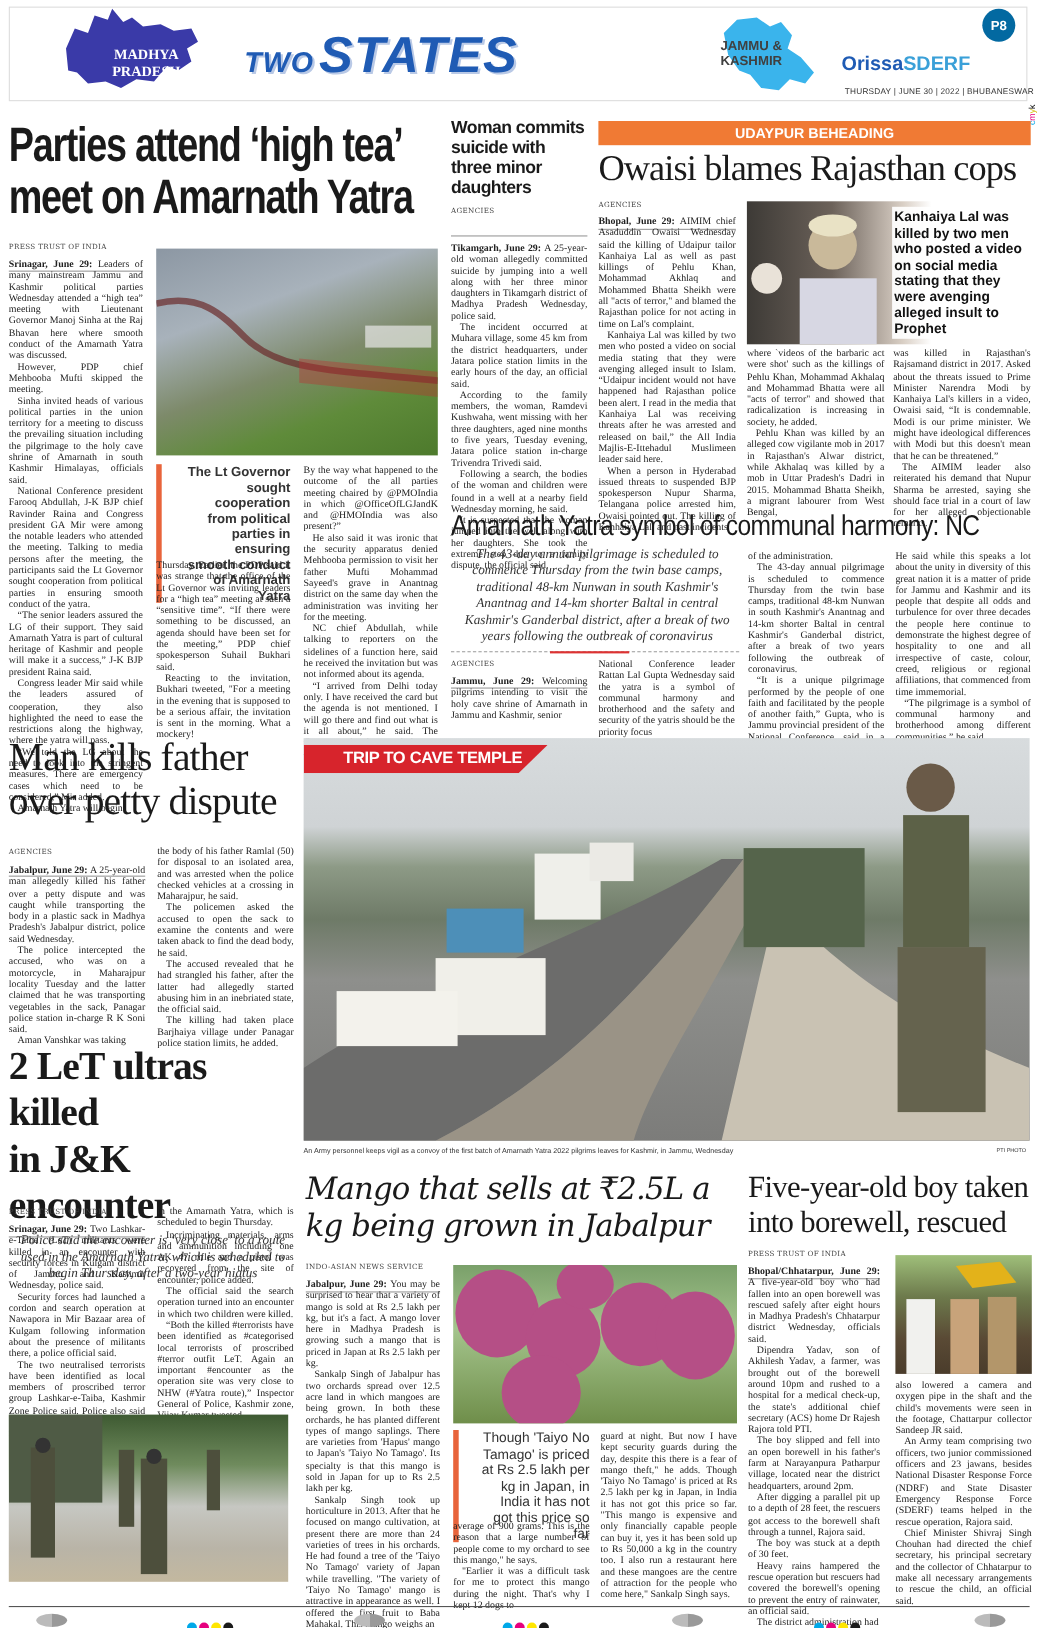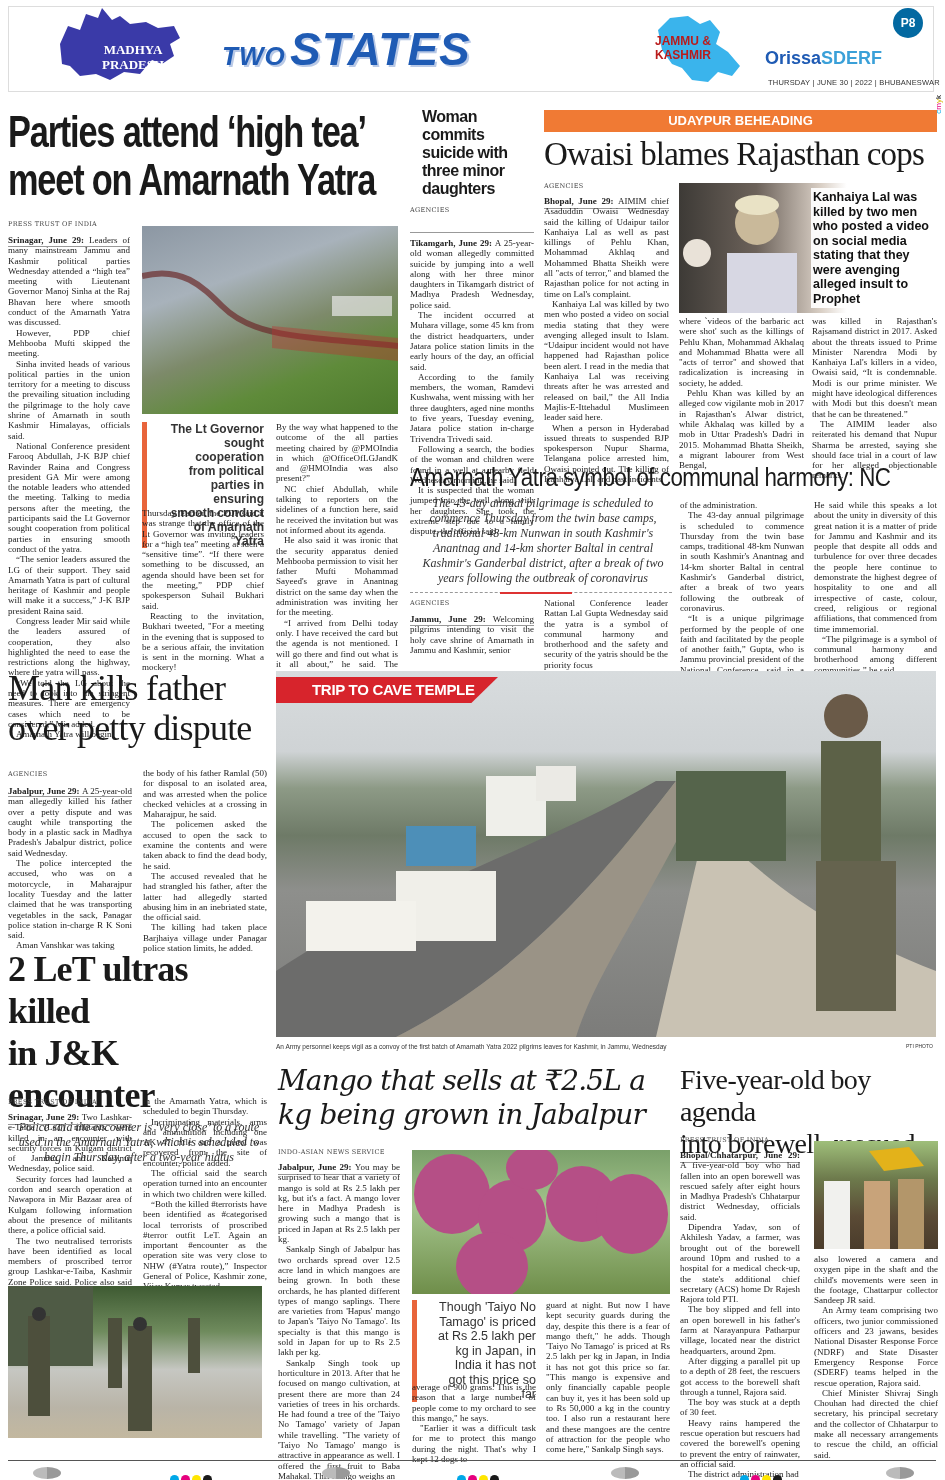--- a/index.html
+++ b/index.html
@@ -7,21 +7,21 @@
   body { position: relative; font-family: "DejaVu Serif", serif; color: #1a1a1a; }
   .abs { position: absolute; }
   
   .masthead { left: 8px; top: 6px; width: 926px; height: 86px; border: 1px solid #ddd; background: #fff; }
   .mp-shape { left: 40px; top: 4px; width: 150px; height: 80px; }
   .mp-label { left: 88px; top: 42px; width: 90px; color: #fff; font-family: Liberation Serif, serif; font-weight: bold; font-size: 13px; line-height: 15px; text-align: center; }
   .two-states { left: 222px; top: 22px; width: 260px; height: 50px; font-family: "Liberation Sans", sans-serif; font-weight: bold; font-style: italic; color: #1f5bb4; text-shadow: 2px 2px 0 #b9c9e6; }
   .two-states .two { font-size: 26px; letter-spacing: 1px; }
   .two-states .states { font-size: 46px; letter-spacing: 1px; }
   .jk-shape { left: 648px; top: 10px; width: 110px; height: 78px; }
-  .jk-label { left: 655px; top: 34px; width: 60px; color: #b91c1c; font-family: "Liberation Sans", sans-serif; font-weight: bold; font-size: 12px; line-height: 14px; }
+  .jk-label { left: 655px; top: 34px; width: 60px; color: #404040; font-family: "Liberation Sans", sans-serif; font-weight: bold; font-size: 12px; line-height: 14px; }
   .p8 { left: 893px; top: 8px; width: 30px; height: 30px; border-radius: 50%; background: #0369a1; color: #fff; font-family: "Liberation Sans", sans-serif; font-weight: bold; font-size: 12px; text-align: center; line-height: 30px; }
   .orissa { left: 765px; top: 48px; font-family: "Liberation Sans", sans-serif; font-weight: bold; font-size: 18px; color: #1f5bb4; }
   .orissa .post { color: #3aa0d8; }
   .dateline { left: 768px; top: 78px; font-family: "Liberation Sans", sans-serif; font-size: 7.5px; color: #333; letter-spacing: 0.2px; }
   .cmyk { left: 934px; top: 95px; width: 10px; font-size: 8px; font-family: "Liberation Sans", sans-serif; writing-mode: vertical-rl; transform: rotate(180deg); }
 
   
   .hl-cond { font-family: "Liberation Sans", sans-serif; font-weight: bold; letter-spacing: -1.5px; transform-origin: left top; }
   .hl-serif { font-family: "Liberation Serif", serif; }
   .credit { font-family: "DejaVu Serif", serif; font-size: 6.5px; color: #444; letter-spacing: 0.3px; border-bottom: 1px solid #999; padding-bottom: 18px; }
@@ -88,28 +88,28 @@
         <rect x="190" y="70" width="60" height="20" fill="#e8e8e8" opacity="0.7"></rect>
       </svg>
   </div>
   <div class="abs pull" style="left:134px;top:314px;width:122px;font-weight:bold;">The Lt Governor sought cooperation from political parties in ensuring smooth conduct of Amarnath Yatra</div>
   <div class="abs body" style="left:134px;top:400px;width:122px;">
       <p>Thursday. Earlier, the PDP said it was strange that the office of the Lt Governor was inviting leaders for a “high tea” meeting at such a “sensitive time”. “If there were something to be discussed, an agenda should have been set for the meeting,” PDP chief spokesperson Suhail Bukhari said.</p>
       <p>Reacting to the invitation, Bukhari tweeted, "For a meeting in the evening that is supposed to be a serious affair, the invitation is sent in the morning. What a mockery!</p>
     </div>
   <div class="abs body" style="left:268px;top:314px;width:122px;">
       <p>By the way what happened to the outcome of the all parties meeting chaired by @PMOIndia in which @OfficeOfLGJandK and @HMOIndia was also present?”</p>
+      <p>He also said it was ironic that the security apparatus denied Mehbooba permission to visit her father Mufti Mohammad Sayeed's grave in Anantnag district on the same day when the administration was inviting her for the meeting.</p>
       <p>NC chief Abdullah, while talking to reporters on the sidelines of a function here, said he received the invitation but was not informed about its agenda.</p>
-      <p>He also said it was ironic that the security apparatus denied Mehbooba permission to visit her father Mufti Mohammad Sayeed's grave in Anantnag district on the same day when the administration was inviting her for the meeting.</p>
       <p>“I arrived from Delhi today only. I have received the card but the agenda is not mentioned. I will go there and find out what is it all about,” he said. The Congress also lamented that no agenda was fixed for the meeting.</p>
     </div>
 </div>
 
 <div class="abs" style="left:410px;top:108px;width:124px;">
-  <div class="hl-cond" style="font-size:16px;line-height:18px;letter-spacing:-0.5px;margin-left:12px;">Woman commits suicide with three minor daughters</div>
+  <div class="hl-cond" style="font-size:16px;line-height:18px;letter-spacing:-0.5px;">Woman commits suicide with three minor daughters</div>
   <div class="credit" style="margin-top:8px;">AGENCIES</div>
   <div class="body" style="margin-top:5px;">
       <p><span class="lead">Tikamgarh, June 29: </span>A 25-year-old woman allegedly committed suicide by jumping into a well along with her three minor daughters in Tikamgarh district of Madhya Pradesh Wednesday, police said.</p>
       <p>The incident occurred at Muhara village, some 45 km from the district headquarters, under Jatara police station limits in the early hours of the day, an official said.</p>
       <p>According to the family members, the woman, Ramdevi Kushwaha, went missing with her three daughters, aged nine months to five years, Tuesday evening, Jatara police station in-charge Trivendra Trivedi said.</p>
       <p>Following a search, the bodies of the woman and children were found in a well at a nearby field Wednesday morning, he said.</p>
       <p>It is suspected that the woman jumped into the well along with her daughters. She took the extreme step due to a family dispute, the official said.</p>
     </div>
 </div>
 
@@ -269,21 +269,21 @@
       <p>average of 900 grams. This is the reason that a large number of people come to my orchard to see this mango," he says.</p>
       <p>"Earlier it was a difficult task for me to protect this mango during the night. That's why I kept 12 dogs to</p>
     </div>
   <div class="abs body" style="left:268px;top:236px;width:124px;">
       <p>guard at night. But now I have kept security guards during the day, despite this there is a fear of mango theft," he adds. Though 'Taiyo No Tamago' is priced at Rs 2.5 lakh per kg in Japan, in India it has not got this price so far. "This mango is expensive and only financially capable people can buy it, yes it has been sold up to Rs 50,000 a kg in the country too. I also run a restaurant here and these mangoes are the centre of attraction for the people who come here," Sankalp Singh says.</p>
     </div>
 </div>
 
 <div class="abs" style="left:680px;top:1064px;width:258px;">
   <div class="hl-serif" style="font-size:28px;line-height:32px;letter-spacing:-0.6px;">
-    <div>Five-year-old boy agenda</div>
+    <div>Five-year-old boy taken</div>
     <div>into borewell, rescued</div>
   </div>
   <div class="abs credit" style="left:0;top:72px;width:120px;">PRESS TRUST OF INDIA</div>
   <div class="abs body" style="left:0;top:86px;width:120px;">
       <p><span class="lead">Bhopal/Chhatarpur, June 29: </span>A five-year-old boy who had fallen into an open borewell was rescued safely after eight hours in Madhya Pradesh's Chhatarpur district Wednesday, officials said.</p>
       <p>Dipendra Yadav, son of Akhilesh Yadav, a farmer, was brought out of the borewell around 10pm and rushed to a hospital for a medical check-up, the state's additional chief secretary (ACS) home Dr Rajesh Rajora told PTI.</p>
       <p>The boy slipped and fell into an open borewell in his father's farm at Narayanpura Patharpur village, located near the district headquarters, around 2pm.</p>
       <p>After digging a parallel pit up to a depth of 28 feet, the rescuers got access to the borewell shaft through a tunnel, Rajora said.</p>
       <p>The boy was stuck at a depth of 30 feet.</p>
       <p>Heavy rains hampered the rescue operation but rescuers had covered the borewell's opening to prevent the entry of rainwater, an official said.</p>

